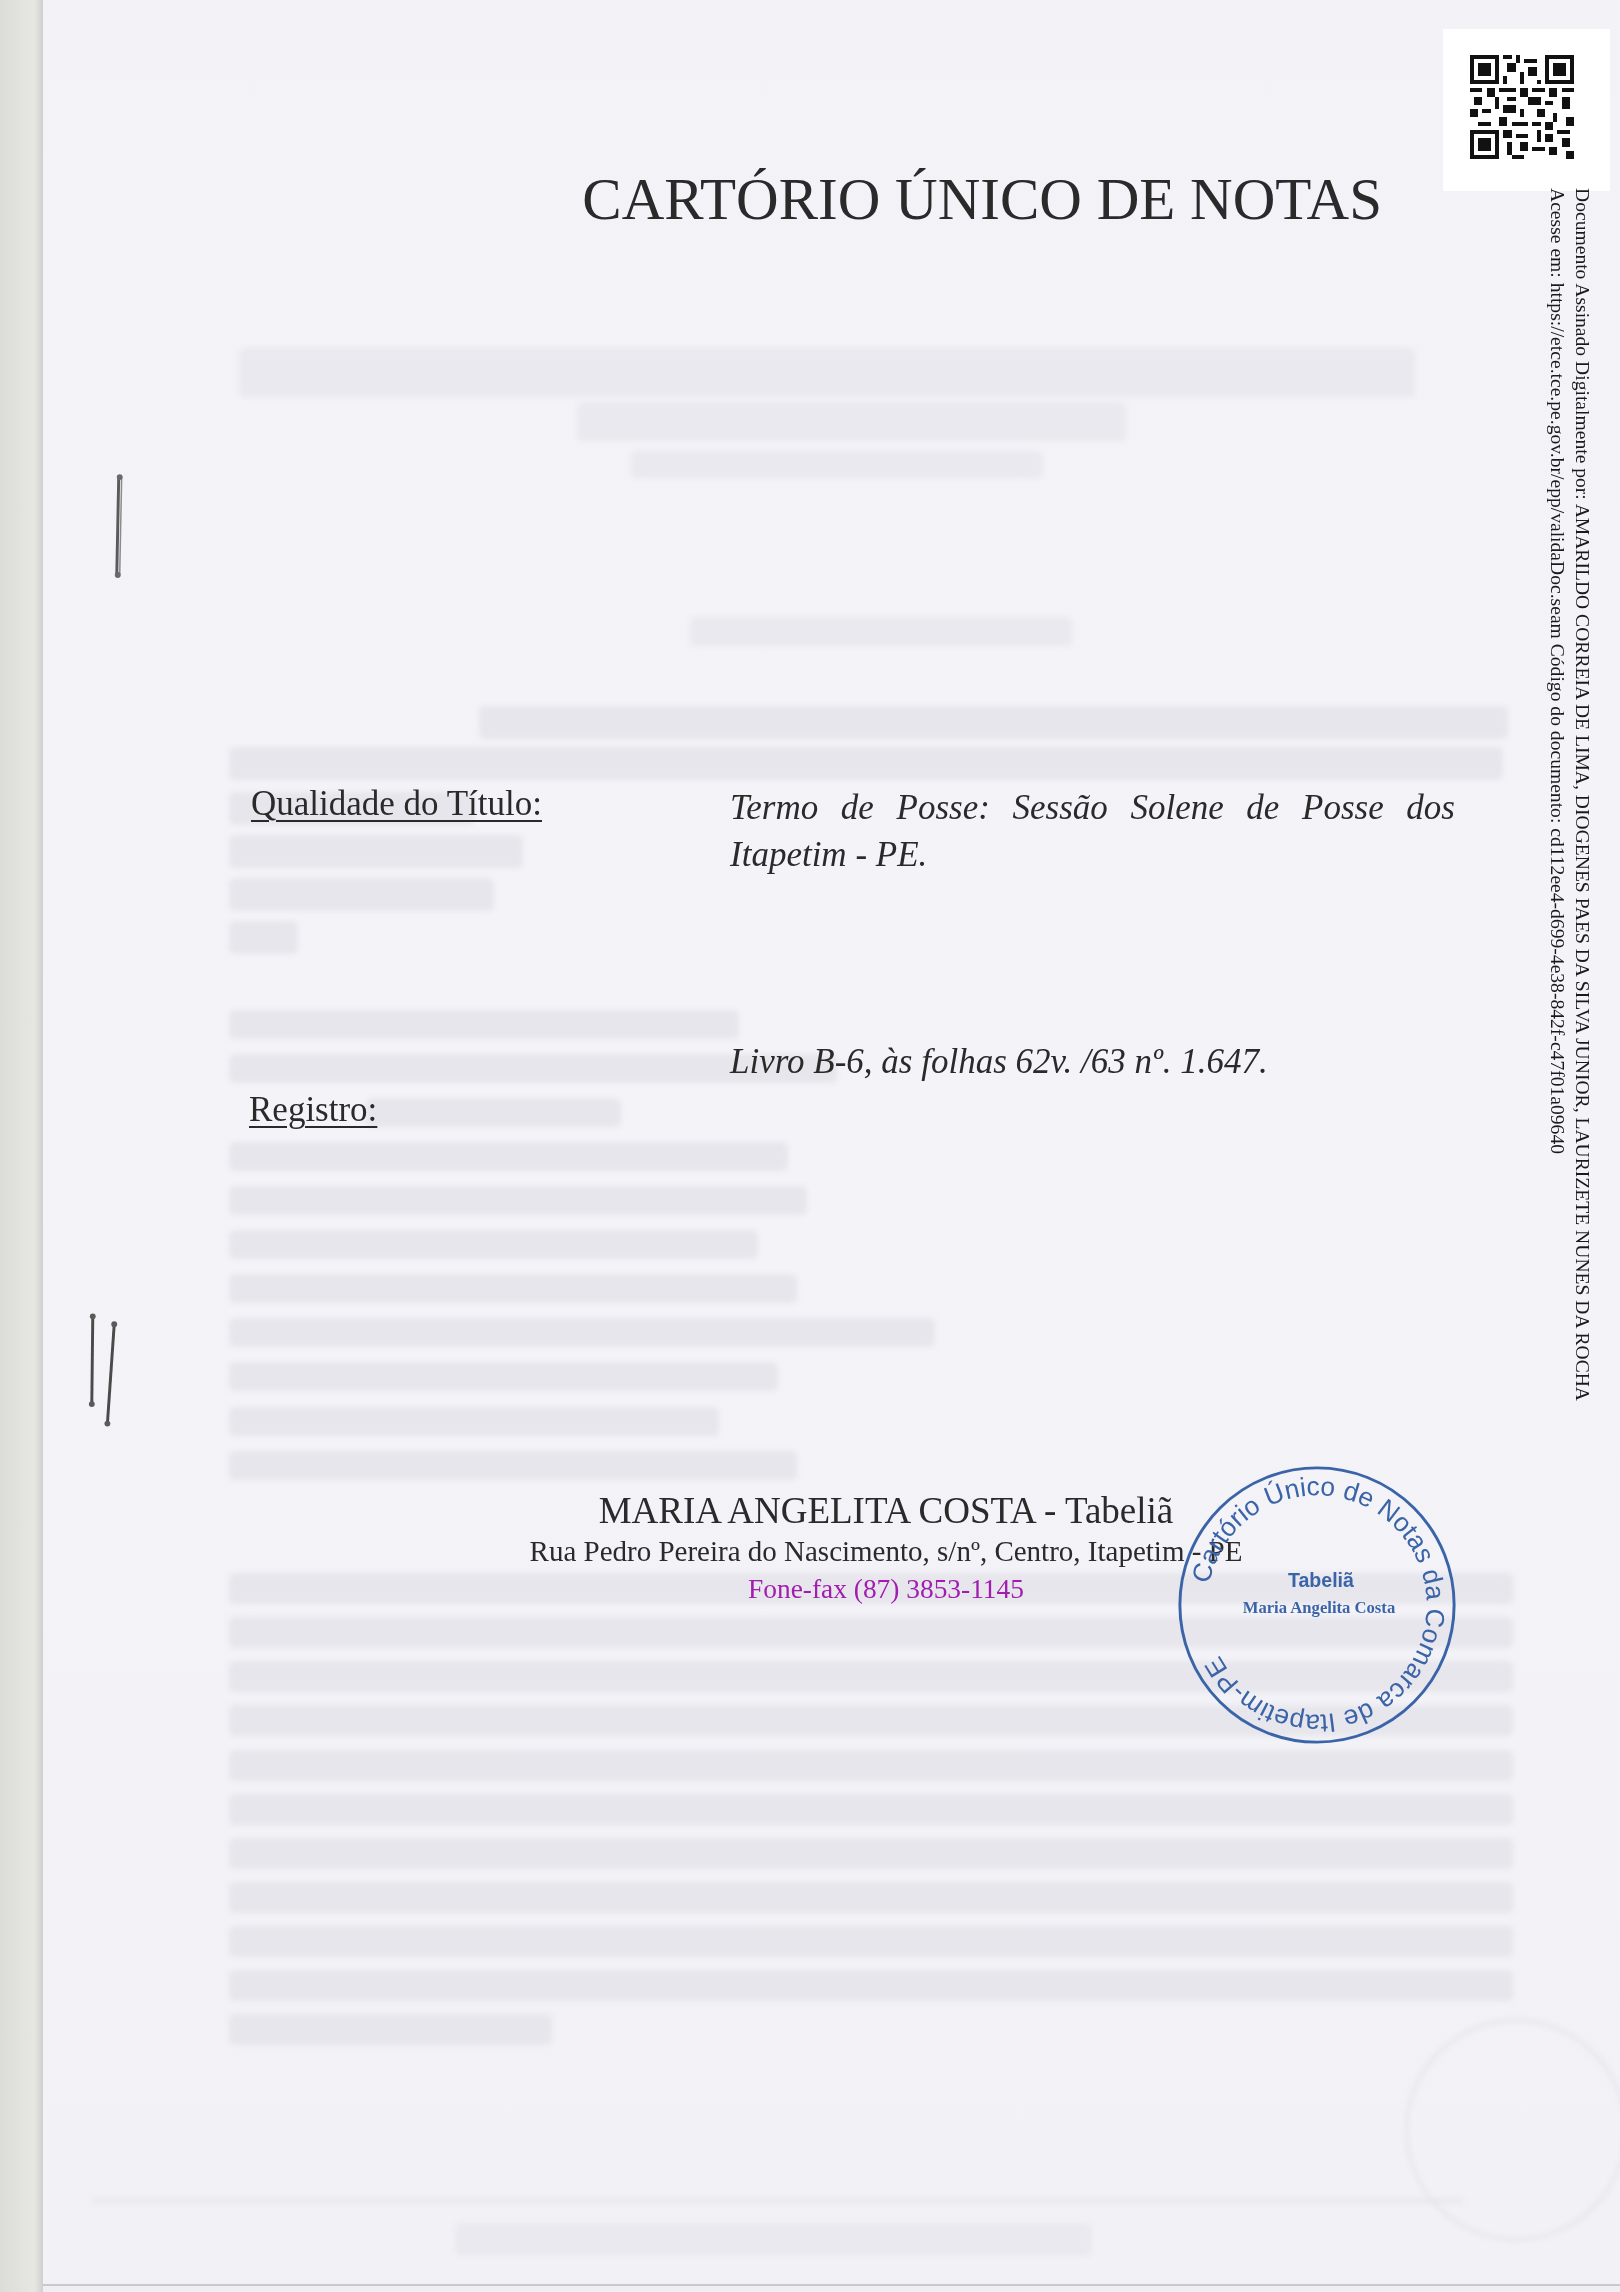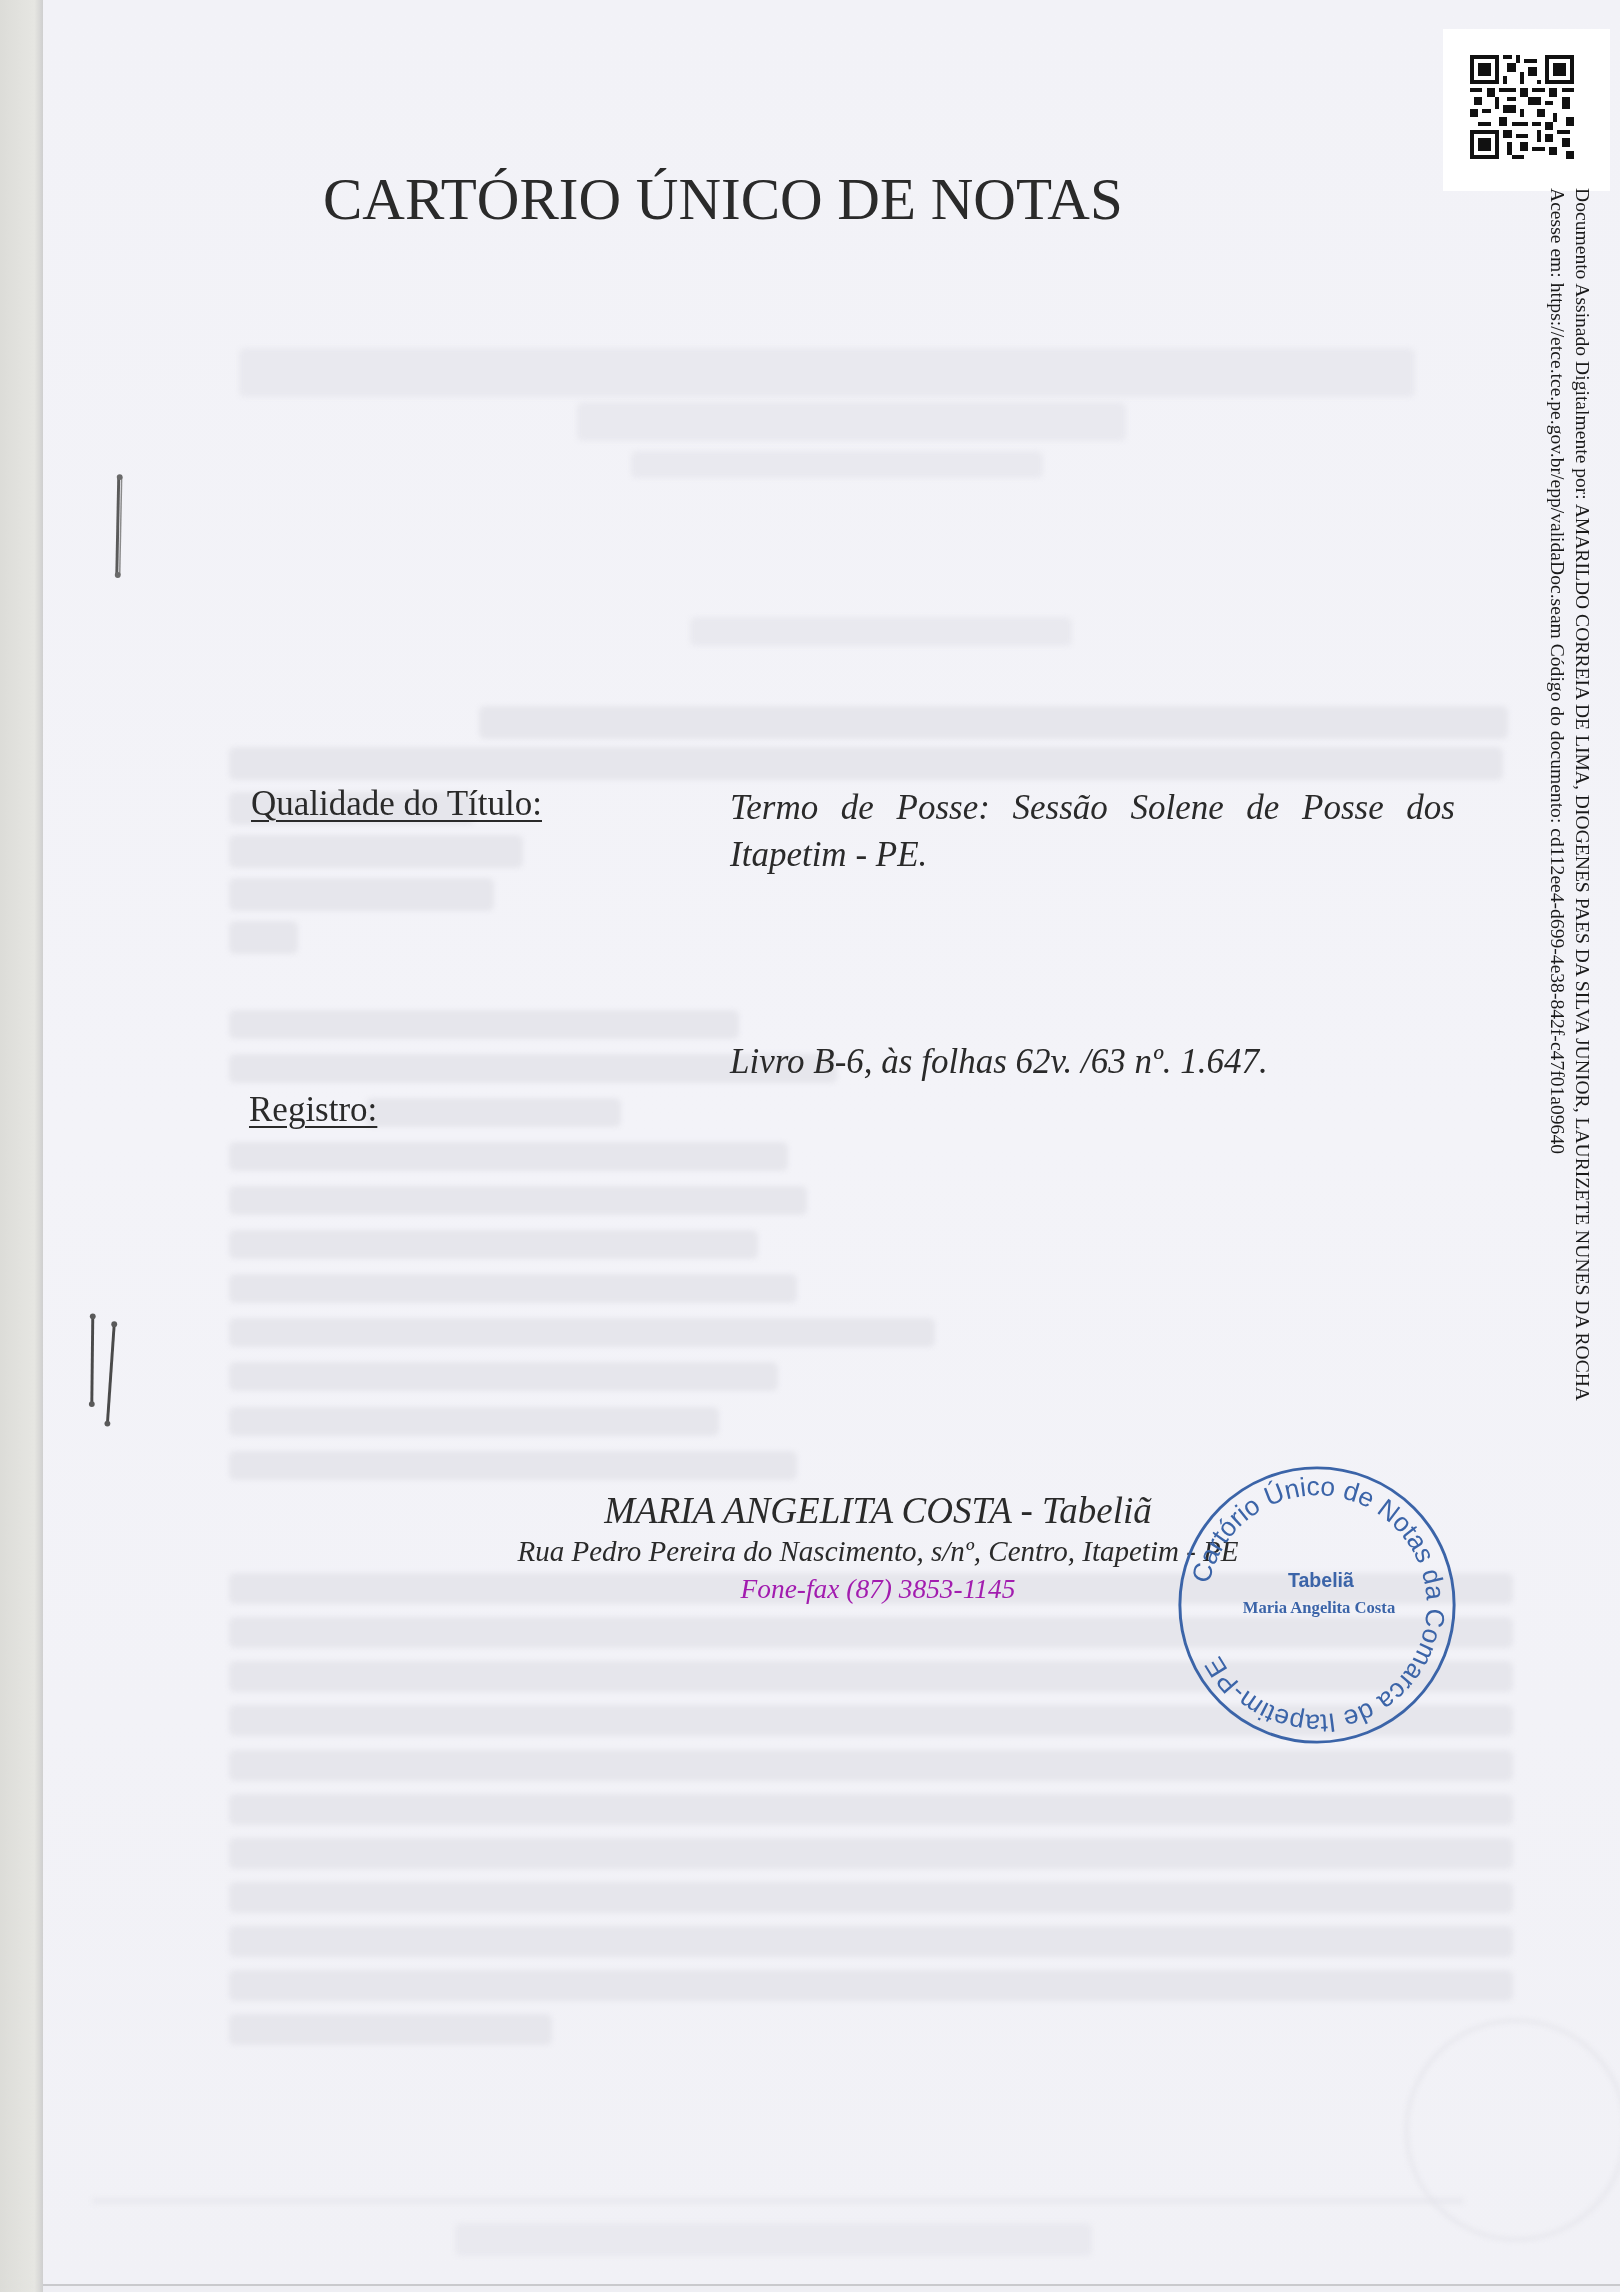--- a/index.html
+++ b/index.html
@@ -17,39 +17,39 @@
       position: absolute; left: 43px; top: 0; width: 1577px; height: 2284px;
       background: linear-gradient(180deg, #f2f2f7 0%, #f3f3f8 50%, #f1f1f6 100%);
       border-bottom: 2px solid #c9c9cc;
     }
     
     .ghost {
       position: absolute; background: #e6e6ec; border-radius: 5.9px; filter: blur(2.9px);
     }
     .ghost.light { background: #e9e9ef; }
 
-    .title-block { position: absolute; left: 323px; top: 147px; width: 1059px; text-align: left; }
+    .title-block { position: absolute; left: 323px; top: 147px; width: 1059px; text-align: right; }
     .title-line {
       font-size: 59px; line-height: 104px; letter-spacing: 0px; color: #2a2a2a;
       white-space: nowrap;
     }
 
     .field-label {
       position: absolute; font-size: 35px; color: #2a2a2a;
       text-decoration: underline; text-underline-offset: 4.9px; text-decoration-thickness: 2px;
       white-space: nowrap;
     }
     .field-value {
       position: absolute; font-size: 35px; line-height: 47px; color: #2a2a2a;
       text-align: justify; text-align-last: left; font-style: italic;
     }
     .field-value .justify-line { display: block; text-align: justify; text-align-last: justify; }
     .field-value .last-line { display: block; text-align: left; }
 
-    .footer-block { position: absolute; left: 388px; top: 1488px; width: 980px; text-align: center; font-style: italic; }
+    .footer-block { position: absolute; left: 396px; top: 1488px; width: 980px; text-align: center; }
     .footer-name { font-size: 37px; line-height: 45px; color: #2a2a2a; }
     .footer-address { font-size: 29px; line-height: 37px; color: #2a2a2a; white-space: nowrap; }
     .footer-phone { font-size: 27.4px; line-height: 39px; color: #a21caf; }
 
     .qr-box {
       position: absolute; left: 1443px; top: 29px; width: 167px; height: 162px;
       background: #ffffff;
     }
     .qr-box svg { position: absolute; left: 26.5px; top: 25.5px; }
 

